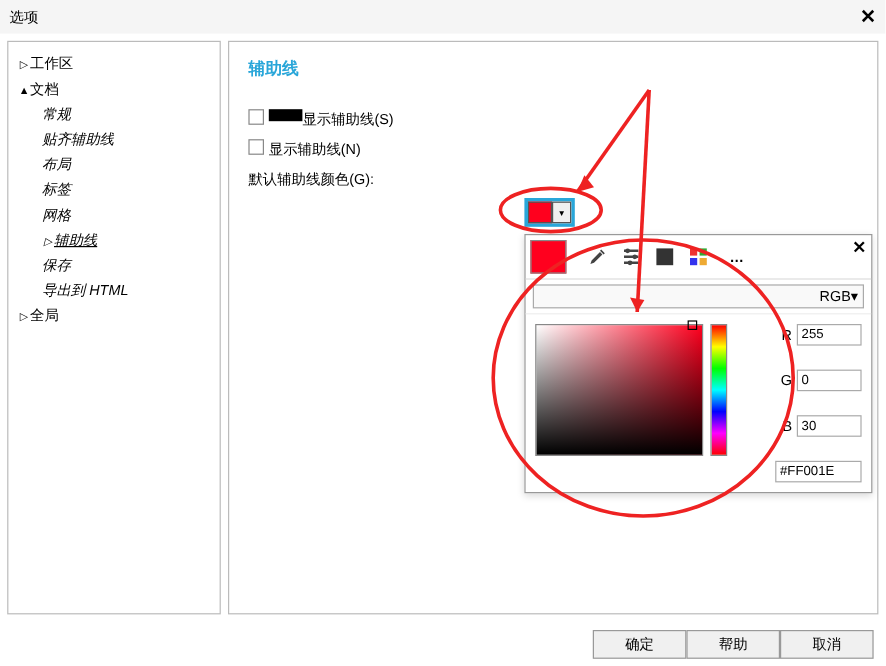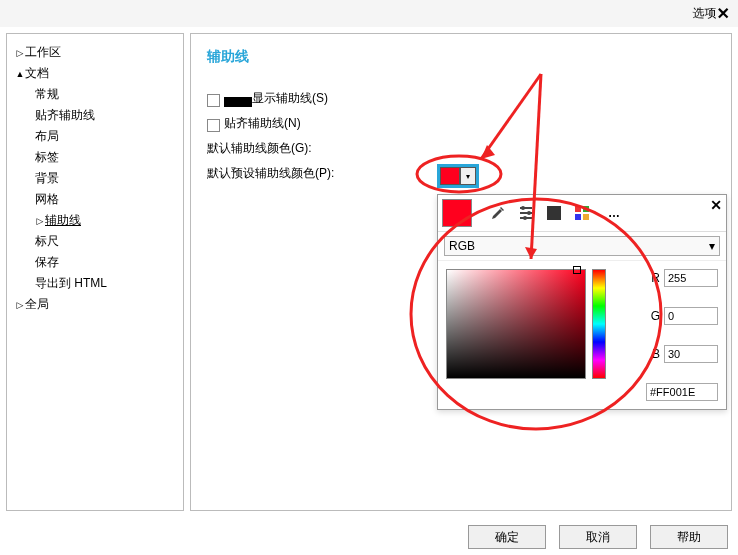--- a/index.html
+++ b/index.html
@@ -1,102 +1,97 @@
 <!DOCTYPE html>
 <html><head>
 <meta charset="utf-8">
 <style>
 * { box-sizing: border-box; margin: 0; padding: 0; font-family: "Microsoft YaHei", sans-serif; font-size: 12px; }
 body { background: #fff; width: 738px; height: 555px; position: relative; }
-.titlebar { display: flex; justify-content: flex-end; align-items: center; padding: 4px 8px; background: #f5f5f5; }
+.titlebar { display: flex; justify-content: space-between; align-items: center; padding: 4px 8px; background: #f5f5f5; }
 .title { font-size: 12px; }
 .close-x { font-size: 16px; font-weight: bold; cursor: pointer; }
 .main { display: flex; height: 490px; padding: 6px; gap: 6px; }
 .tree { width: 178px; border: 1px solid #bbb; padding: 8px 4px; overflow: auto; }
 .tree ul { list-style: none; }
 .tree li { padding: 2px 0; white-space: nowrap; }
 .tree .tri { display: inline-block; width: 10px; text-align: center; font-size: 9px; }
 .tree .lvl1 { padding-left: 4px; }
-.tree .lvl2 { padding-left: 24px; }
+.tree .lvl2 { padding-left: 24px; font-style: italic; }
 .tree .sel { text-decoration: underline; color: #000; }
 .panel { flex: 1; border: 1px solid #bbb; padding: 14px 16px; position: relative; }
 .heading { color: #29a6d9; font-size: 14px; font-weight: bold; margin-bottom: 24px; }
-.row { display: flex; align-items: flex-end; margin-bottom: 8px; }
+.row { display: flex; align-items: flex-start; margin-bottom: 8px; }
 .checkbox { width: 13px; height: 13px; border: 1px solid #888; margin-right: 4px; display: inline-block; }
 .label-row { margin-top: 8px; }
 .colorswatch-wrap { position: absolute; left: 246px; top: 130px; display: flex; border: 3px solid #29a6d9; }
 .colorswatch { width: 20px; height: 18px; background: #ff001e; border: 1px solid #555; }
 .colorswatch-btn { width: 16px; height: 18px; border: 1px solid #555; display: flex; align-items: center; justify-content: center; font-size: 8px; background: #f0f0f0; }
 .picker { position: absolute; left: 246px; top: 160px; width: 290px; border: 1px solid #999; background: #fff; box-shadow: 0 2px 6px rgba(0,0,0,0.15); }
 .picker-top { display: flex; align-items: center; padding: 4px; border-bottom: 1px solid #ddd; position: relative; }
 .cur-swatch { width: 30px; height: 28px; background: #ff001e; border: 1px solid #888; margin-right: 12px; }
 .tool { width: 24px; height: 24px; display: flex; align-items: center; justify-content: center; margin: 0 2px; }
 .picker-close { position: absolute; top: 2px; right: 4px; font-size: 14px; font-weight: bold; cursor: pointer; }
 .mode-row { display: flex; align-items: center; padding: 4px 6px; border-bottom: 1px solid #eee; }
-.mode-sel { flex: 1; border: 1px solid #aaa; padding: 2px 4px; background: #f9f9f9; display: flex; justify-content: space-between; }
+.mode-sel { flex: 1; border: 1px solid #aaa; padding: 2px 4px; background: #f9f9f9; display: flex; justify-content: flex-end; }
 .picker-body { display: flex; padding: 8px; gap: 6px; }
 .gradient { width: 140px; height: 110px; border: 1px solid #888; background:
   linear-gradient(to bottom, rgba(0,0,0,0), #000),
   linear-gradient(to right, #fff, #ff001e); position: relative; }
 .grad-cursor { position: absolute; top: -4px; right: 4px; width: 8px; height: 8px; border: 1px solid #000; background: transparent; }
 .hue { width: 14px; height: 110px; border: 1px solid #888; background: linear-gradient(to bottom, #f00, #ff0, #0f0, #0ff, #00f, #f0f, #f00); }
 .inputs { flex: 1; display: flex; flex-direction: column; gap: 20px; justify-content: flex-end; }
 .irow { display: flex; align-items: center; justify-content: flex-end; gap: 4px; }
 .irow label { width: 14px; text-align: right; }
 .irow input { width: 54px; border: 1px solid #aaa; padding: 2px 3px; font-size: 11px; }
 .hex input { width: 72px; }
-.footer { position: absolute; bottom: 6px; right: 10px; display: flex; gap: 13px; }
+.footer { position: absolute; bottom: 6px; right: 10px; display: flex; gap: 0; }
 .btn { width: 78px; height: 24px; border: 1px solid #999; background: #f0f0f0; font-size: 12px; cursor: pointer; }
 .annot { position: absolute; pointer-events: none; }
 </style>
 </head>
 <body>
 
 <div class="titlebar">
   <span class="title">选项</span>
   <span class="close-x">✕</span>
 </div>
 
 <div class="main">
   <div class="tree">
     <ul>
       <li class="lvl1"><span class="tri">▷</span><span>工作区</span></li>
       <li class="lvl1"><span class="tri">▲</span><span>文档</span></li>
       <li class="lvl2"><span>常规</span></li>
       <li class="lvl2"><span>贴齐辅助线</span></li>
       <li class="lvl2"><span>布局</span></li>
       <li class="lvl2"><span>标签</span></li>
-      <li class="lvl2"><span>背景</span></li>
       <li class="lvl2"><span>网格</span></li>
       <li class="lvl2"><span class="tri">▷</span><span class="sel">辅助线</span></li>
-      <li class="lvl2"><span>标尺</span></li>
       <li class="lvl2"><span>保存</span></li>
       <li class="lvl2"><span>导出到 HTML</span></li>
       <li class="lvl1"><span class="tri">▷</span><span>全局</span></li>
     </ul>
   </div>
 
   <div class="panel">
     <div class="heading">辅助线</div>
 
     <div class="row">
       <span class="checkbox"></span>
       <span style="display:inline-block; width:28px; height:10px; background:#000;"></span>
       <span>显示辅助线(S)</span>
     </div>
     <div class="row">
       <span class="checkbox"></span>
-      <span>贴齐辅助线(N)</span>
+      <span>显示辅助线(N)</span>
     </div>
 
     <div class="row label-row">
         <span>默认辅助线颜色(G):</span>
-      </div>
-    <div class="row label-row" style="margin-top:8px;">
-        <span>默认预设辅助线颜色(P):</span>
       </div>
 
     <div class="colorswatch-wrap">
       <div class="colorswatch"></div>
       <div class="colorswatch-btn">▾</div>
     </div>
 
     <div class="picker">
       <div class="picker-top">
         <div class="cur-swatch"></div>
@@ -166,15 +161,15 @@
       <path d="M290 125 l6 -14 l8 10 z" fill="#e22"></path>
       <path d="M350 40 L340 225" stroke="#e22" stroke-width="3" fill="none"></path>
       <path d="M340 225 l-6 -12 l12 2 z" fill="#e22"></path>
       <ellipse cx="345" cy="280" rx="125" ry="115" fill="none" stroke="#e22" stroke-width="3"></ellipse>
     </svg>
   </div>
 </div>
 
 <div class="footer">
   <button class="btn">确定</button>
+  <button class="btn">帮助</button>
   <button class="btn">取消</button>
-  <button class="btn">帮助</button>
 </div>
 
 </body></html>

